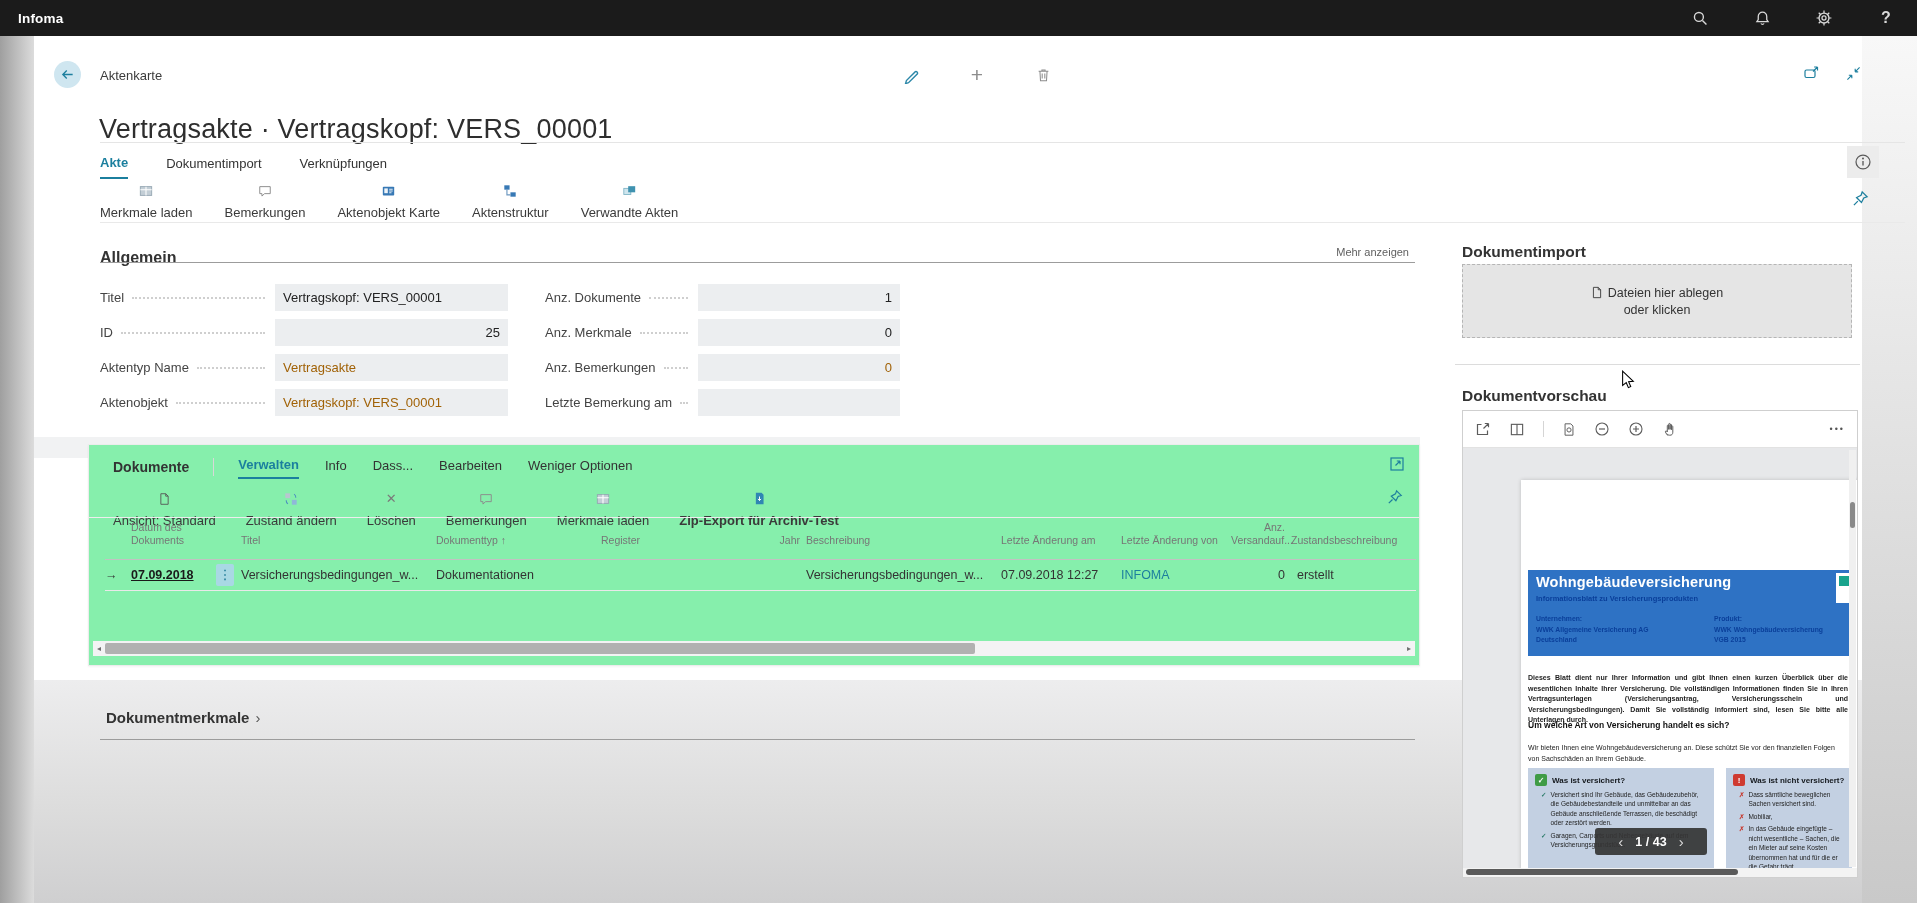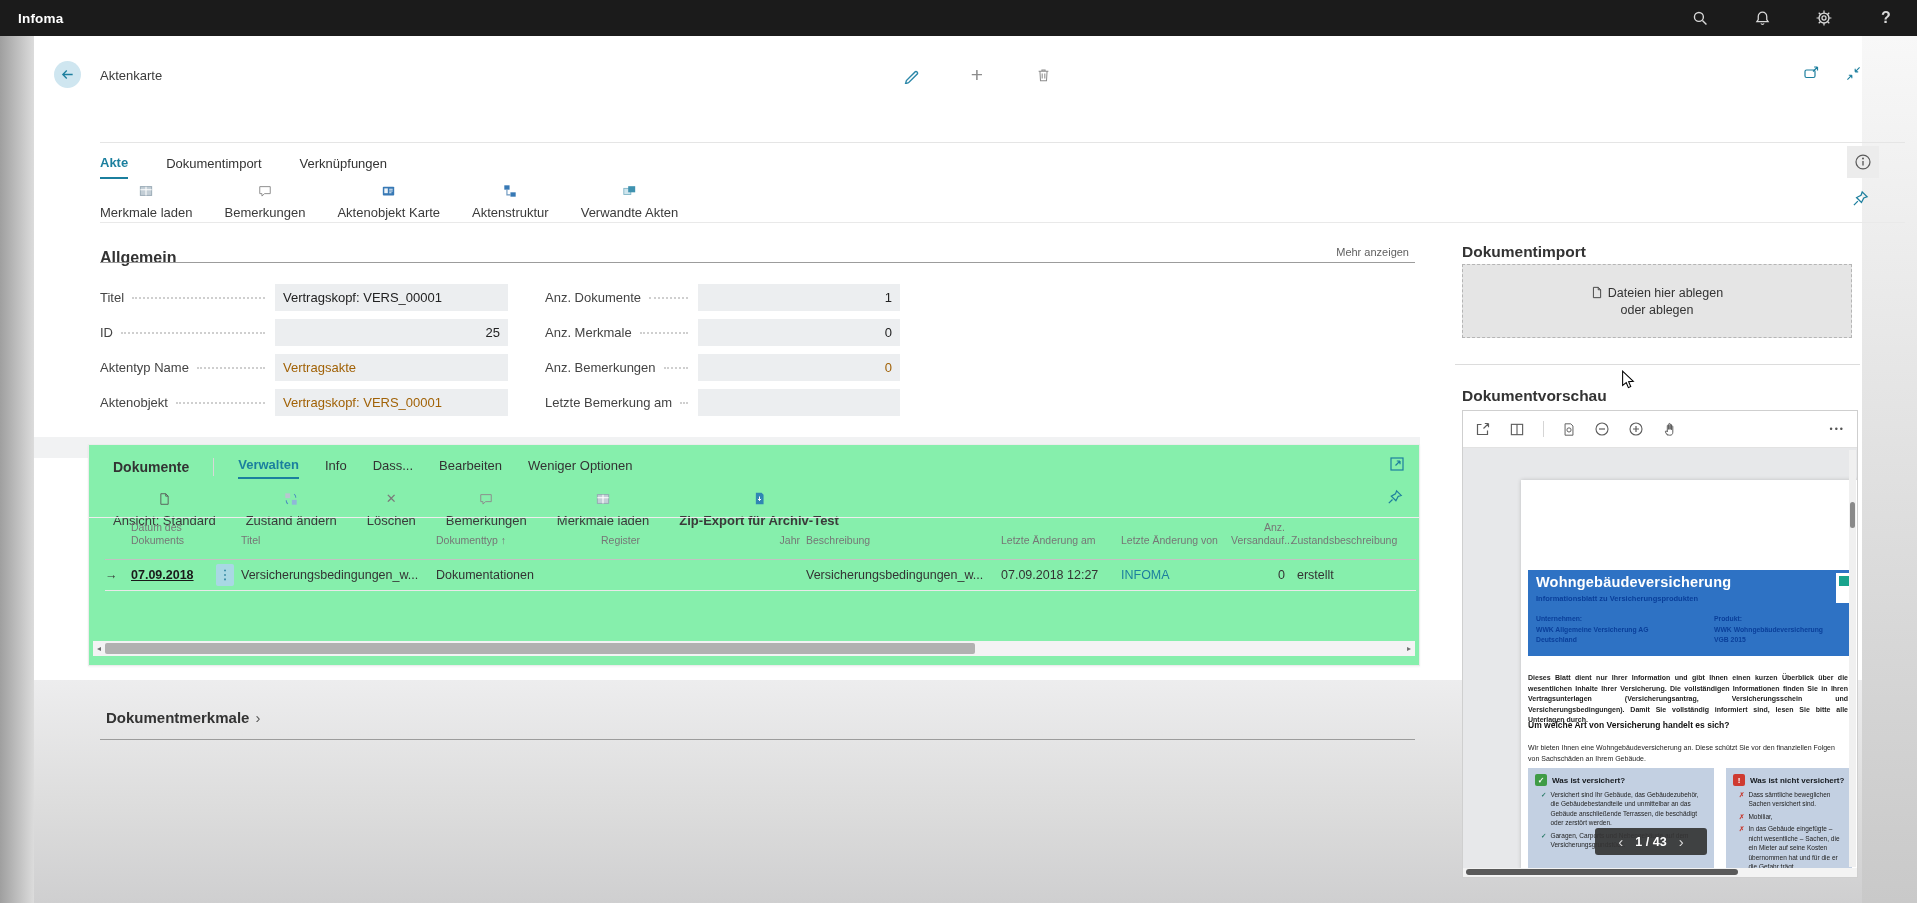--- a/index.html
+++ b/index.html
@@ -203,20 +203,21 @@
           <path d="M9.5 6.5L14 2m0 0h-3.4M14 2v3.4" fill="none" stroke="#1d7f9e" stroke-width="1.2"></path>
         </svg>
     </button>
     <button class="hbtn">
       <svg width="15" height="15" viewBox="0 0 16 16">
           <path d="M14.5 1.5L9.8 6.2m0 0V3m0 3.2H13M1.5 14.5l4.7-4.7m0 0V13m0-3.2H3" fill="none" stroke="#1d7f9e" stroke-width="1.2"></path>
         </svg>
     </button>
   </div>
 
+  <h1 class="title">Vertragsakte · Vertragskopf: VERS_00001</h1>
   <div class="hline" style="left:100px;top:142px;width:1805px;"></div>
 
   <nav class="tabs">
     <button class="tab active">Akte</button>
     <button class="tab">Dokumentimport</button>
     <button class="tab">Verknüpfungen</button>
   </nav>
   <button class="infobtn">
     <svg width="18" height="18" viewBox="0 0 16 16">
         <circle cx="8" cy="8" r="6.2" fill="none" stroke="#5a5a5a" stroke-width="1.1"></circle>
@@ -470,21 +471,21 @@
   <div class="dropzone">
     <span class="dz1">
       <span>
           <svg width="11" height="13" viewBox="0 0 16 18">
             <path d="M3.5 1.5h7l3.5 3.5v11.5h-10.5z" fill="none" stroke="#444" stroke-width="1.4"></path>
             <path d="M10.5 1.5V5H14" fill="none" stroke="#444" stroke-width="1.4"></path>
           </svg>
         </span>
       <span>Dateien hier ablegen</span>
     </span>
-    <span class="dz2">oder ablegen</span>
+    <span class="dz2">oder klicken</span>
   </div>
   <div class="hline" style="left:1455px;top:364px;width:405px;background:#dcdcdc;"></div>
 
   <h2 class="rph abs" style="left:1462px;top:374px;">Dokumentvorschau</h2>
   <span class="cursor">
     <svg width="17" height="20" viewBox="0 0 12 17">
         <path d="M1 1v12.2l3.1-2.4 1.8 4.2 2-.9-1.8-4.1 4-.4z" fill="#fff" stroke="#000" stroke-width=".9"></path>
       </svg>
   </span>
 

